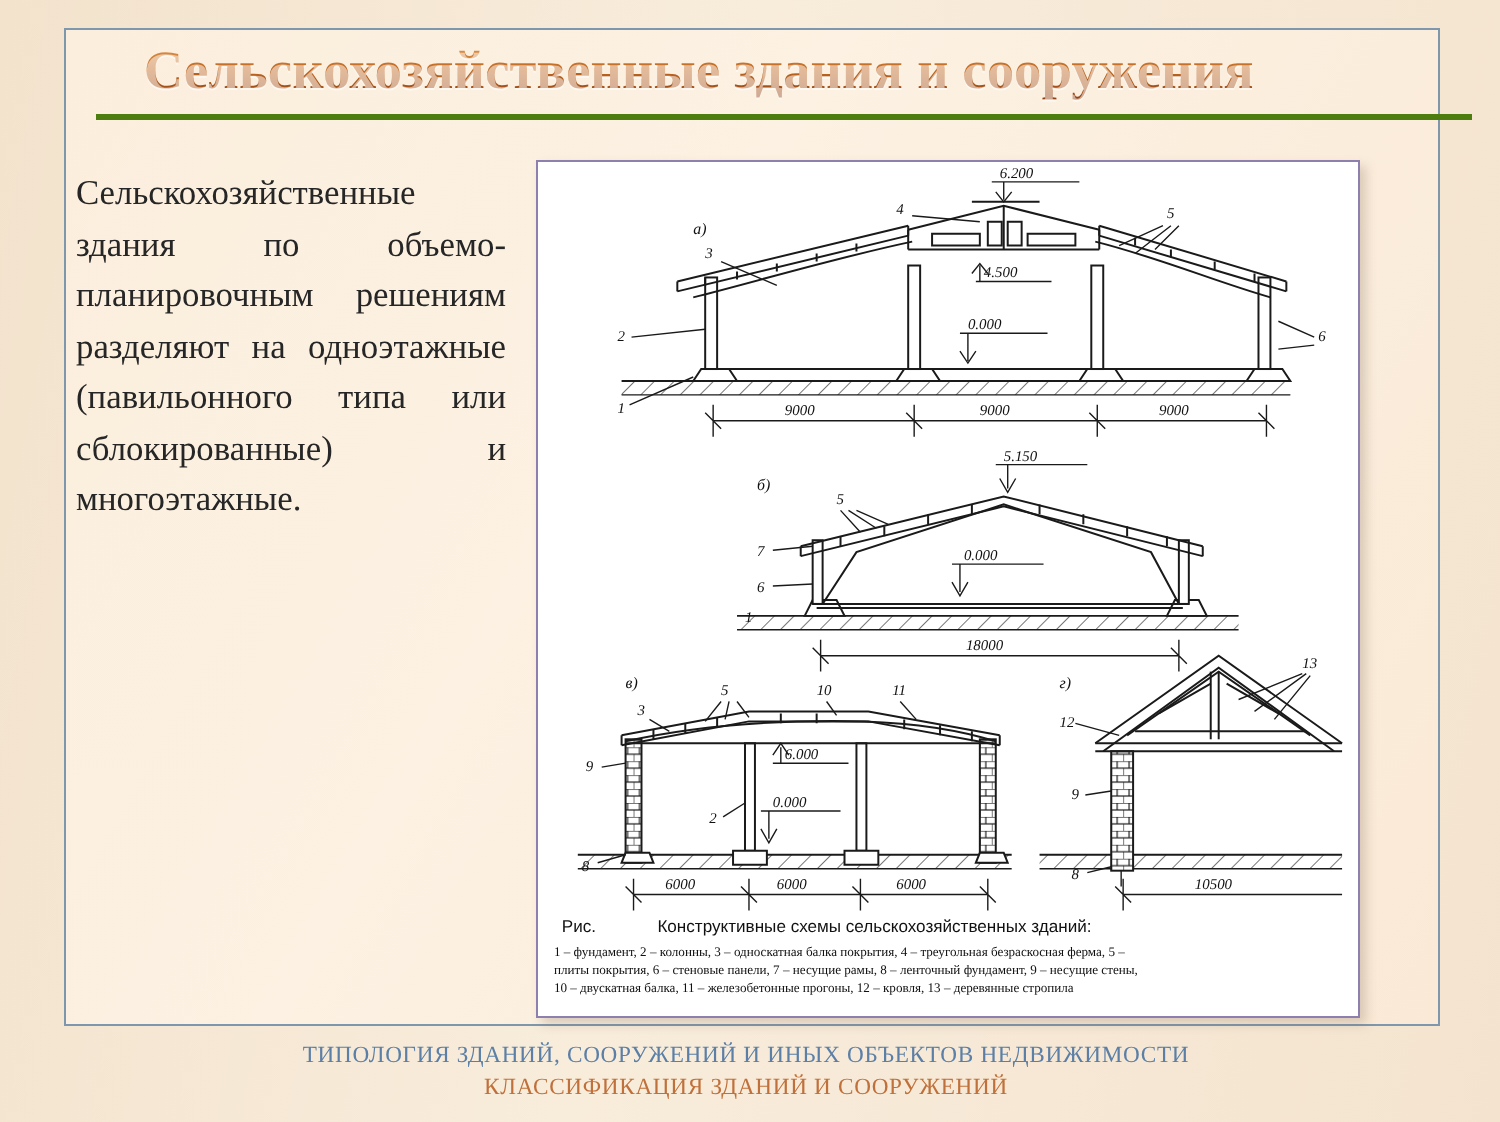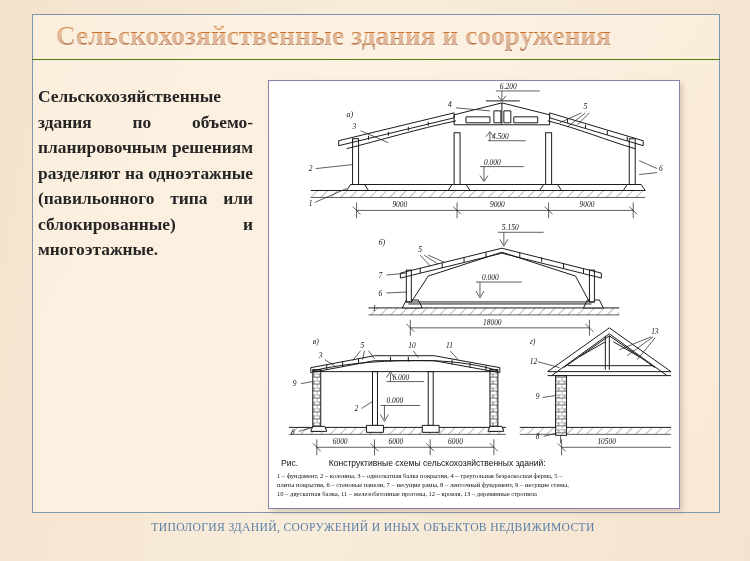--- a/index.html
+++ b/index.html
@@ -17,42 +17,42 @@
   }
   .slide-frame{
     position:absolute;
     left:32px;top:14px;width:688px;height:499px;
     border:1.5px solid #7f97ad;
     box-sizing:border-box;
     background:linear-gradient(120deg,#fbeedd 0%,#fcf1e2 40%,#fae9d6 100%);
   }
   
   .title-bar{
-    position:absolute;left:32px;top:14px;width:688px;height:46px;
+    position:absolute;left:48px;top:14px;width:688px;height:46px;
     box-sizing:border-box;
     display:flex;align-items:center;
-    border-bottom:1px solid #4d7c0f;
+    border-bottom:3px solid #4d7c0f;
   }
   .title-text{
     margin-left:24px;
     font-family:"Liberation Serif", serif;
     font-size:27px;font-weight:bold;
     letter-spacing:.2px;
     background:linear-gradient(180deg,#e8a055 0%,#c36a22 45%,#8e3d10 100%);
     -webkit-background-clip:text;background-clip:text;
     color:#a24f16;
     -webkit-text-fill-color:transparent;
     text-shadow:0 1px 0 rgba(255,255,255,.55);
     white-space:nowrap;
   }
   
   .text-col{
     position:absolute;left:38px;top:84px;width:215px;
     font-size:17.4px;line-height:1.47;
-    color:#262626;font-weight:bold;
+    color:#262626;font-weight:normal;
     text-align:justify;
     font-family:"Liberation Serif", serif;
   }
   .text-col p{margin:0 0 6px 0;}
   .text-col p.indent{text-indent:20px;}
   
   .fig-panel{
     position:absolute;left:268px;top:80px;width:412px;height:429px;
     background:#ffffff;
     border:1.2px solid #8d7fae;
@@ -423,13 +423,14 @@
       <text class="cap-t" x="60" y="387">Конструктивные схемы сельскохозяйственных зданий:</text>
       <text class="cap-l" x="8" y="399">1 – фундамент,  2 – колонны,  3 – односкатная балка покрытия,  4 – треугольная безраскосная ферма, 5 –</text>
       <text class="cap-l" x="8" y="408">плиты покрытия,  6 – стеновые панели,  7 – несущие рамы,  8 – ленточный фундамент,  9 – несущие стены,</text>
       <text class="cap-l" x="8" y="417">10 – двускатная балка,  11 – железобетонные прогоны,  12 – кровля,  13 – деревянные стропила</text>
     </g>
   </svg>
 </div>
 
 <div class="footer">
   <span class="l1">ТИПОЛОГИЯ ЗДАНИЙ, СООРУЖЕНИЙ И ИНЫХ ОБЪЕКТОВ НЕДВИЖИМОСТИ</span>
+  <span class="l2">КЛАССИФИКАЦИЯ ЗДАНИЙ И СООРУЖЕНИЙ</span>
 </div>
 
 </body></html>

